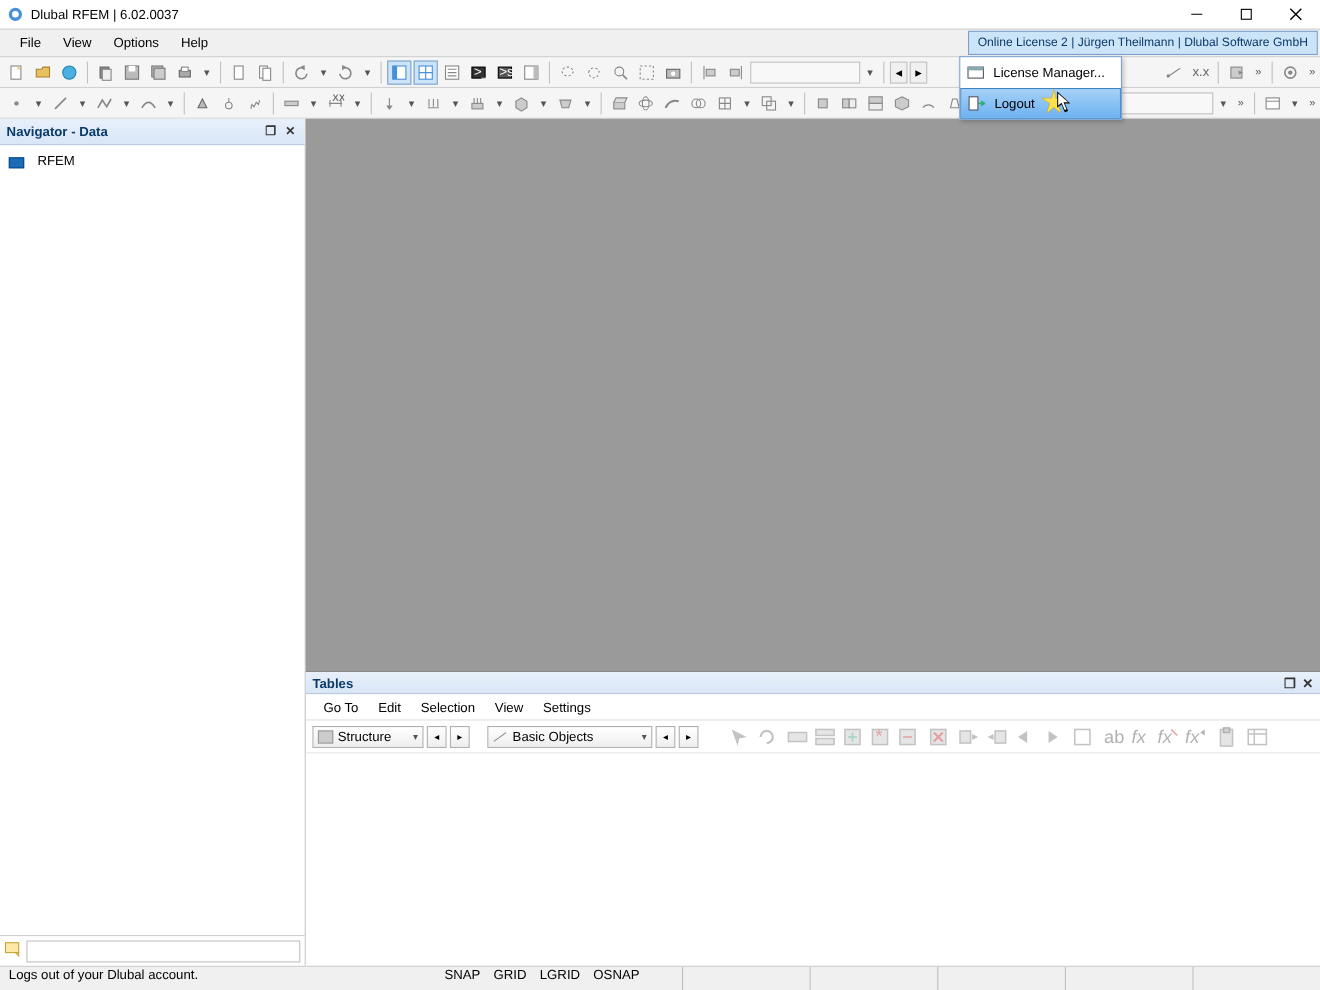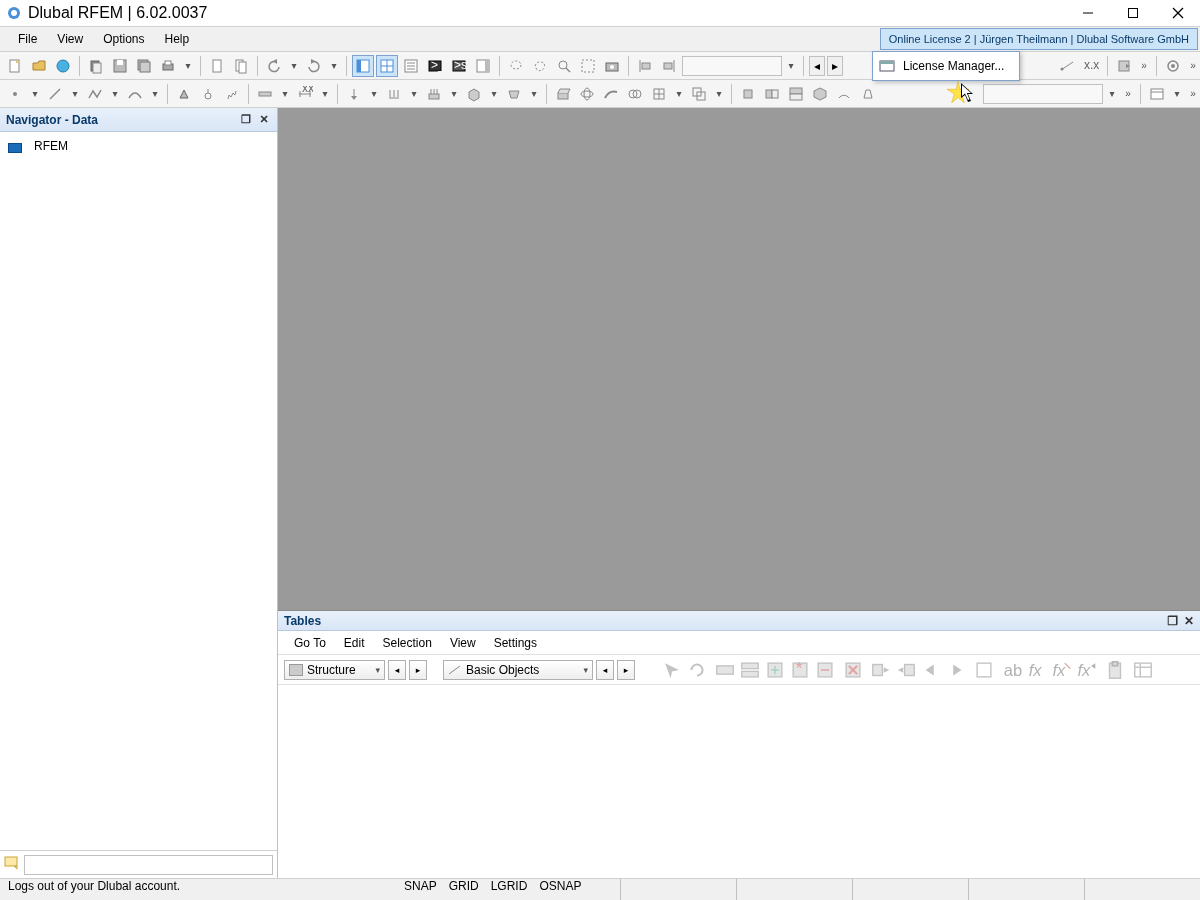--- a/index.html
+++ b/index.html
@@ -1,20 +1,20 @@
 <!DOCTYPE html>
 <html><head>
 <meta charset="utf-8">
 <style>
 * { box-sizing: border-box; margin: 0; padding: 0; font-family: "Segoe UI", Tahoma, sans-serif; font-size: 12px; }
 body { width: 1200px; height: 900px; background: #fff; overflow: hidden; position: relative; }
 
 .titlebar { height: 26px; display: flex; align-items: center; padding-left: 6px; background: #fff; }
 .titlebar .logo { width: 16px; height: 16px; margin-right: 6px; }
-.titlebar .title { font-size: 16px; color: #000; }
+.titlebar .title { font-size: 12px; color: #000; }
 .win-controls { position: absolute; right: 0; top: 0; display: flex; }
 .win-btn { width: 45px; height: 26px; display: flex; align-items: center; justify-content: center; }
 .win-btn svg { width: 12px; height: 12px; }
 
 .menubar { height: 26px; background: #f0f0f0; border-top: 1px solid #d0d0d0; border-bottom: 1px solid #d0d0d0; display: flex; align-items: center; padding-left: 8px; position: relative; }
 .menu-item { padding: 22px 10px; cursor: default; }
 .license-box { position: absolute; right: 2px; top: 1px; height: 22px; background: #cce4f7; border: 1px solid #7da2ce; padding: 0 8px; display: flex; align-items: center; color: #0a3a6a; font-size: 11px; }
 
 .toolbar { height: 28px; background: #f5f5f5; border-bottom: 1px solid #d0d0d0; display: flex; align-items: center; padding-left: 4px; gap: 2px; }
 .toolbar .tb { width: 22px; height: 22px; display: flex; align-items: center; justify-content: center; }
@@ -678,20 +678,28 @@
 </div>
 
 <div class="license-menu">
   <div class="lm-item">
     <span class="lm-icon"><svg viewBox="0 0 16 16">
           <rect x="1" y="3" width="14" height="10" fill="#fff" stroke="#556"></rect>
           <rect x="1" y="3" width="14" height="3" fill="#8aa"></rect>
         </svg></span>
     <span>License Manager...</span>
   </div>
+  <div class="lm-item hover">
+    <span class="lm-icon"><svg viewBox="0 0 16 16">
+          <rect x="1" y="2" width="8" height="12" fill="#fff" stroke="#556"></rect>
+          <line x1="9" y1="8" x2="15" y2="8" stroke="#3a7" stroke-width="1.5"></line>
+          <polygon points="12,5 16,8 12,11" fill="#3a7"></polygon>
+        </svg></span>
+    <span>Logout</span>
+  </div>
 </div>
 
 <div class="cursor">
   <svg class="star" viewBox="0 0 24 24">
       <polygon points="12,0 14,9 24,9 16,14 19,24 12,18 5,24 8,14 0,9 10,9" fill="#ffe24a" stroke="#d8a400" stroke-width="0.5"></polygon>
     </svg>
   <svg class="arrow" width="14" height="20" viewBox="0 0 14 20">
       <polygon points="0,0 0,15 4,12 7,19 10,18 7,11 12,11" fill="#000"></polygon>
       <polygon points="1,2 1,13 4,10.5 7,17 8.5,16.3 5.8,10 10,10" fill="#fff"></polygon>
     </svg>

